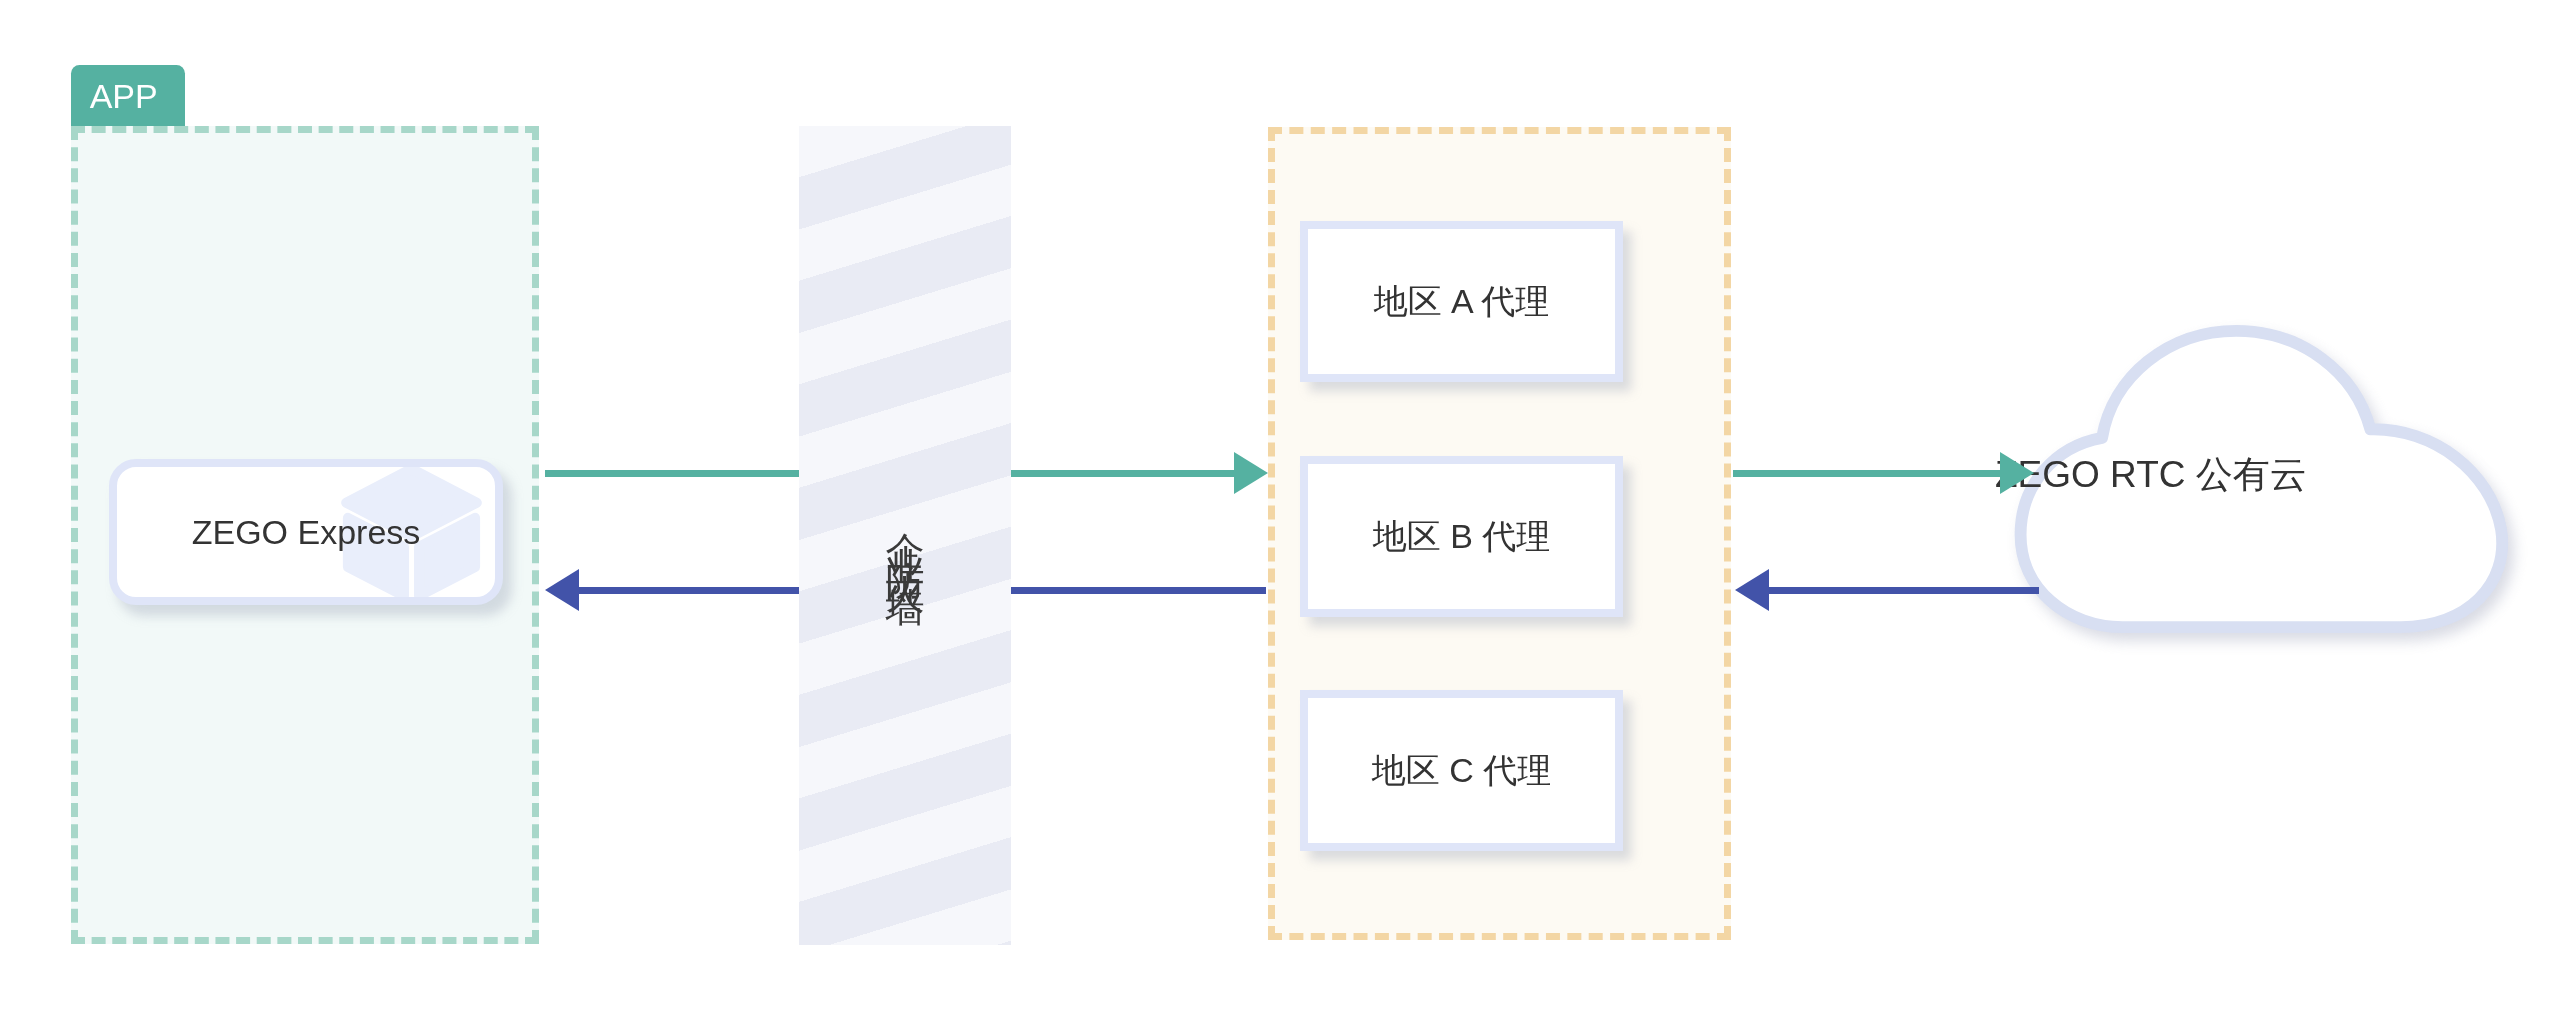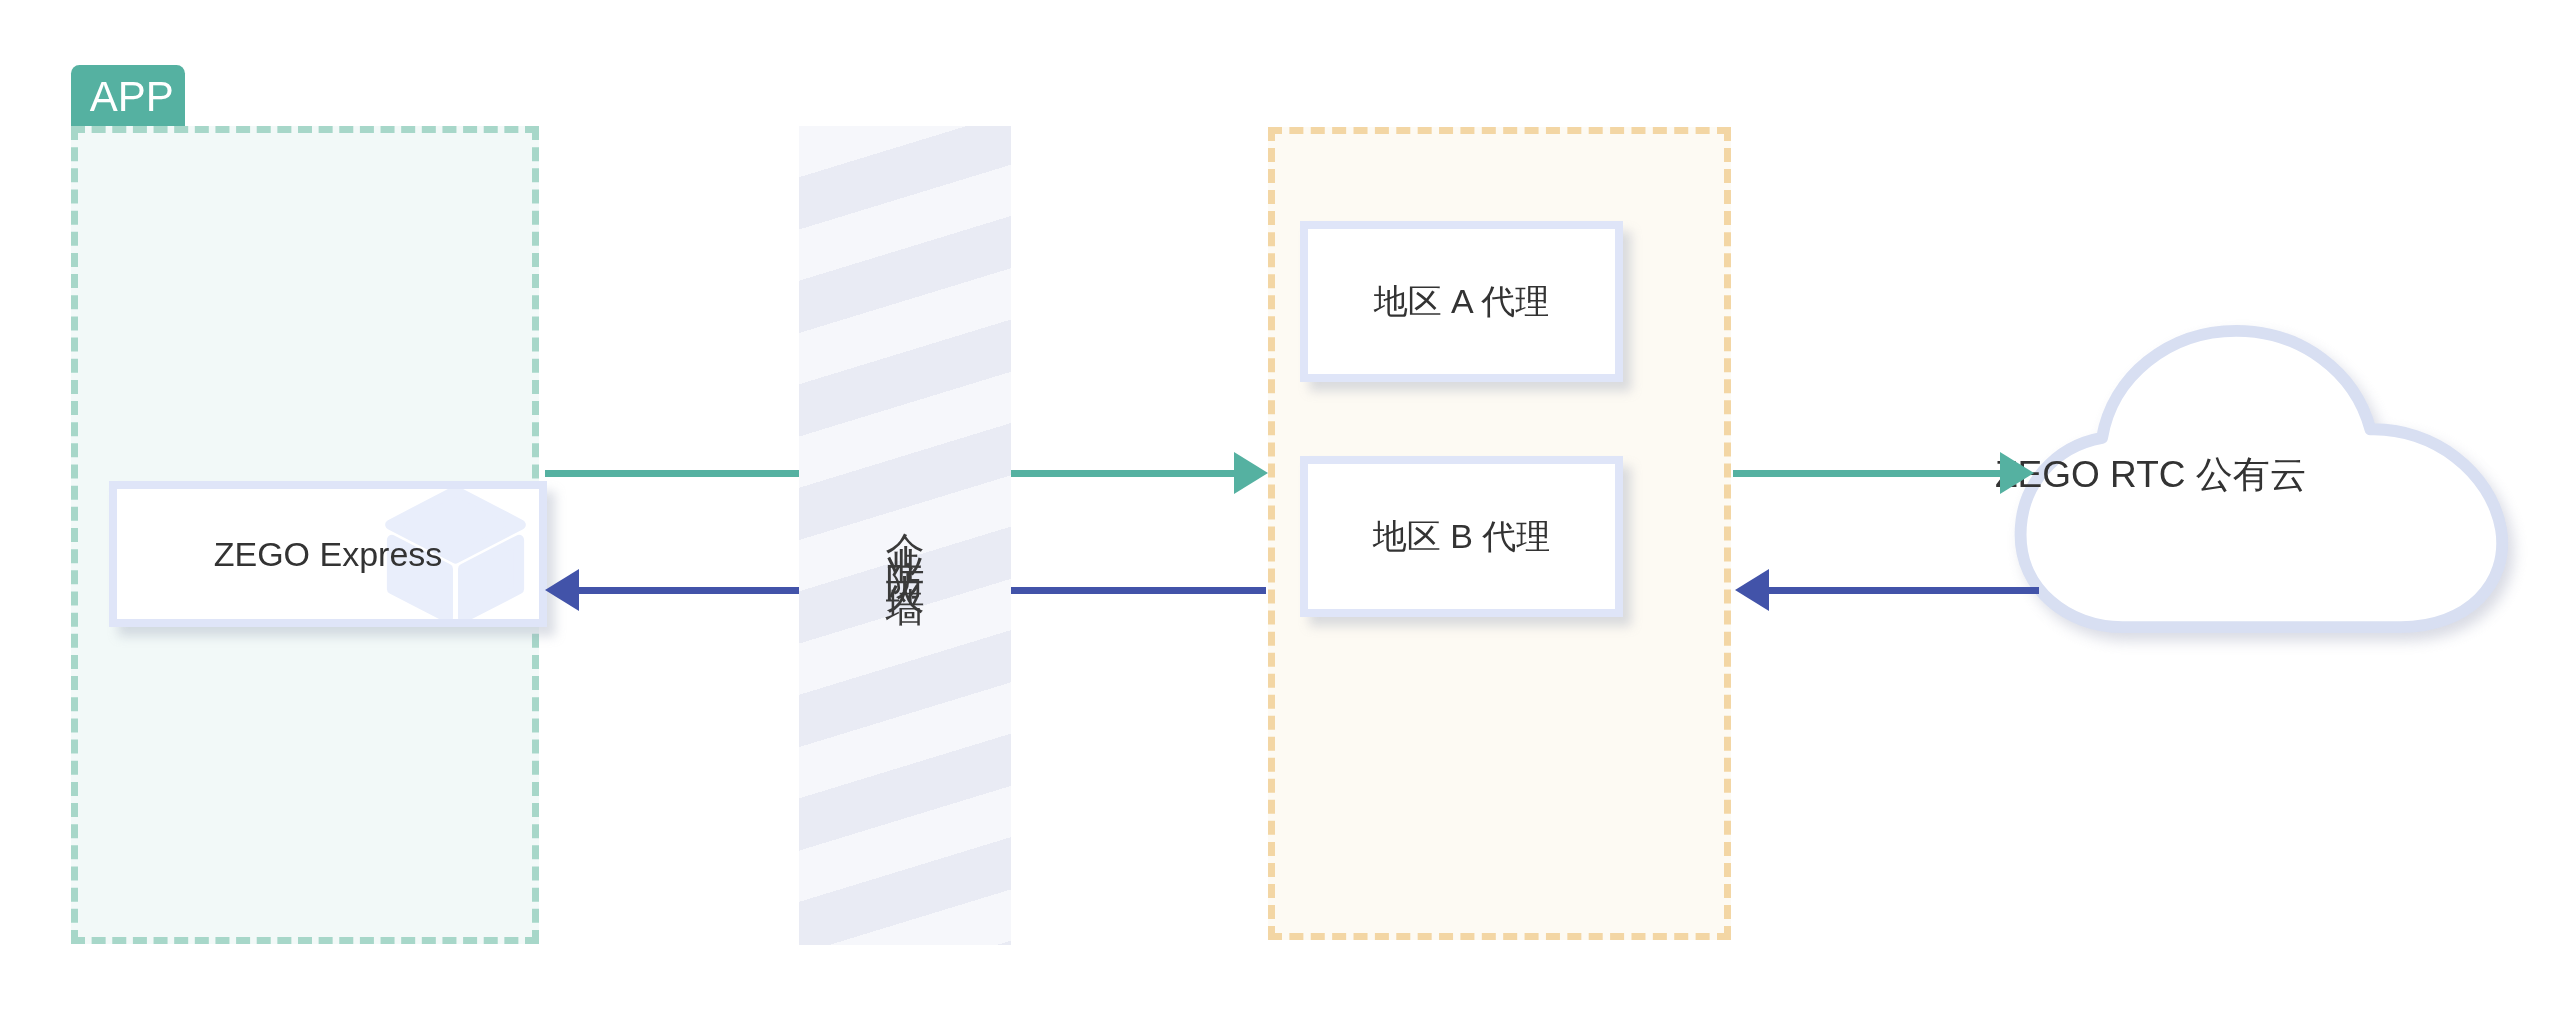--- a/index.html
+++ b/index.html
@@ -26,21 +26,21 @@
     border: 7.6px dashed var(--teal-dash, #a7d7c9);
     z-index: 1;
   }
   .app-tab {
     position: absolute;
     left: 71px; top: 65px;
     width: 114px; height: 61px;
     background: var(--teal-accent, #55b1a1);
     border-radius: 8.5px 8.5px 0 0;
     color: #ffffff;
-    font-size: 42px;
+    font-size: 34px;
     line-height: 63px;
     padding-left: 18.7px;
     box-sizing: border-box;
     z-index: 2;
   }
 
   
   .node-box {
     position: absolute;
     background: #ffffff;
@@ -50,24 +50,25 @@
     display: flex;
     align-items: center;
     justify-content: center;
     text-align: center;
     font-size: 34px;
     color: var(--text, #333333);
     z-index: 2;
     overflow: hidden;
   }
   .sdk-box {
-    left: 109px; top: 481px;
-    width: 438px; height: 146px;
+    left: 109px; top: 459px;
+    width: 394px; height: 146px;
     line-height: 49px;
     flex-direction: column;
+    border-radius: 27px;
   }
   .sdk-text { position: relative; z-index: 2; }
   .cube-icon {
     position: absolute;
     right: 8.5px; bottom: -8.5px;
     width: 151px; height: 144px;
     z-index: 1;
   }
 
   
@@ -180,20 +181,23 @@
   <div class="firewall-bar">
     <div class="firewall-label">企业防火墙</div>
   </div>
 
   <div class="proxy-group"></div>
   <div class="node-box proxy-a">
     <span>地区 A 代理</span>
   </div>
   <div class="node-box proxy-b">
     <span>地区 B 代理</span>
+  </div>
+  <div class="node-box proxy-c">
+    <span>地区 C 代理</span>
   </div>
 
   <div class="arrow">
     <div class="arrow-line teal" style="left:1733px; top:470px; width:268px;"></div>
     <div class="arrow-head head-right" style="left:2000px; top:452px;"></div>
   </div>
   <div class="arrow">
     <div class="arrow-line blue" style="left:1767px; top:587px; width:272px;"></div>
     <div class="arrow-head head-left" style="left:1735px; top:569px;"></div>
   </div>

